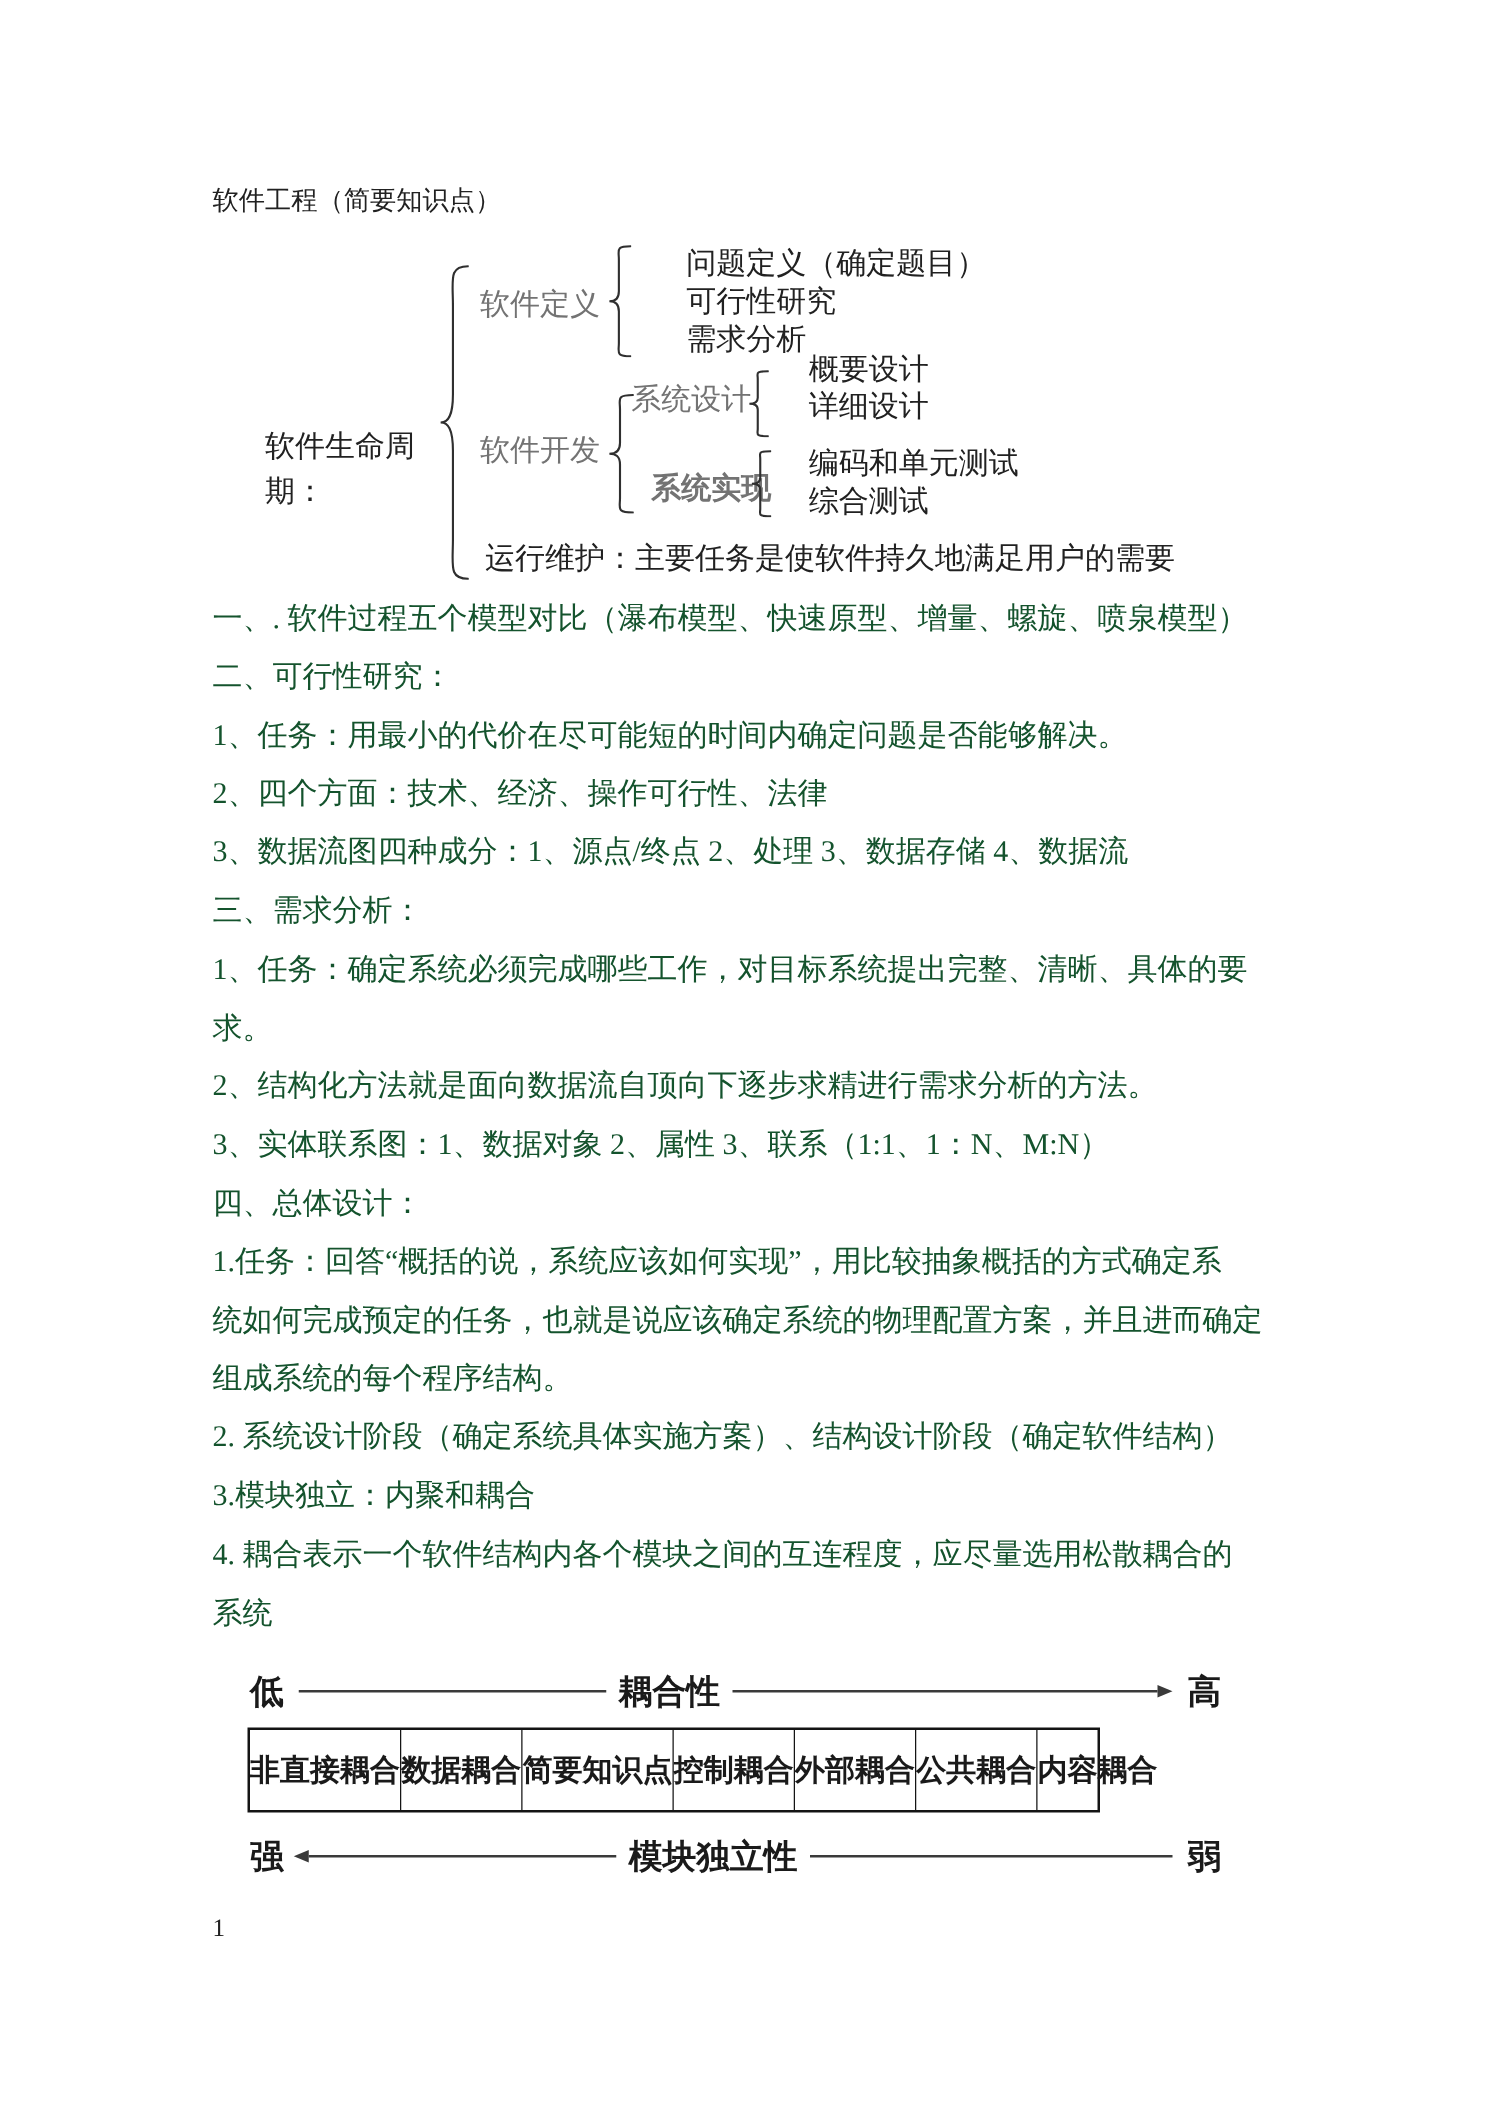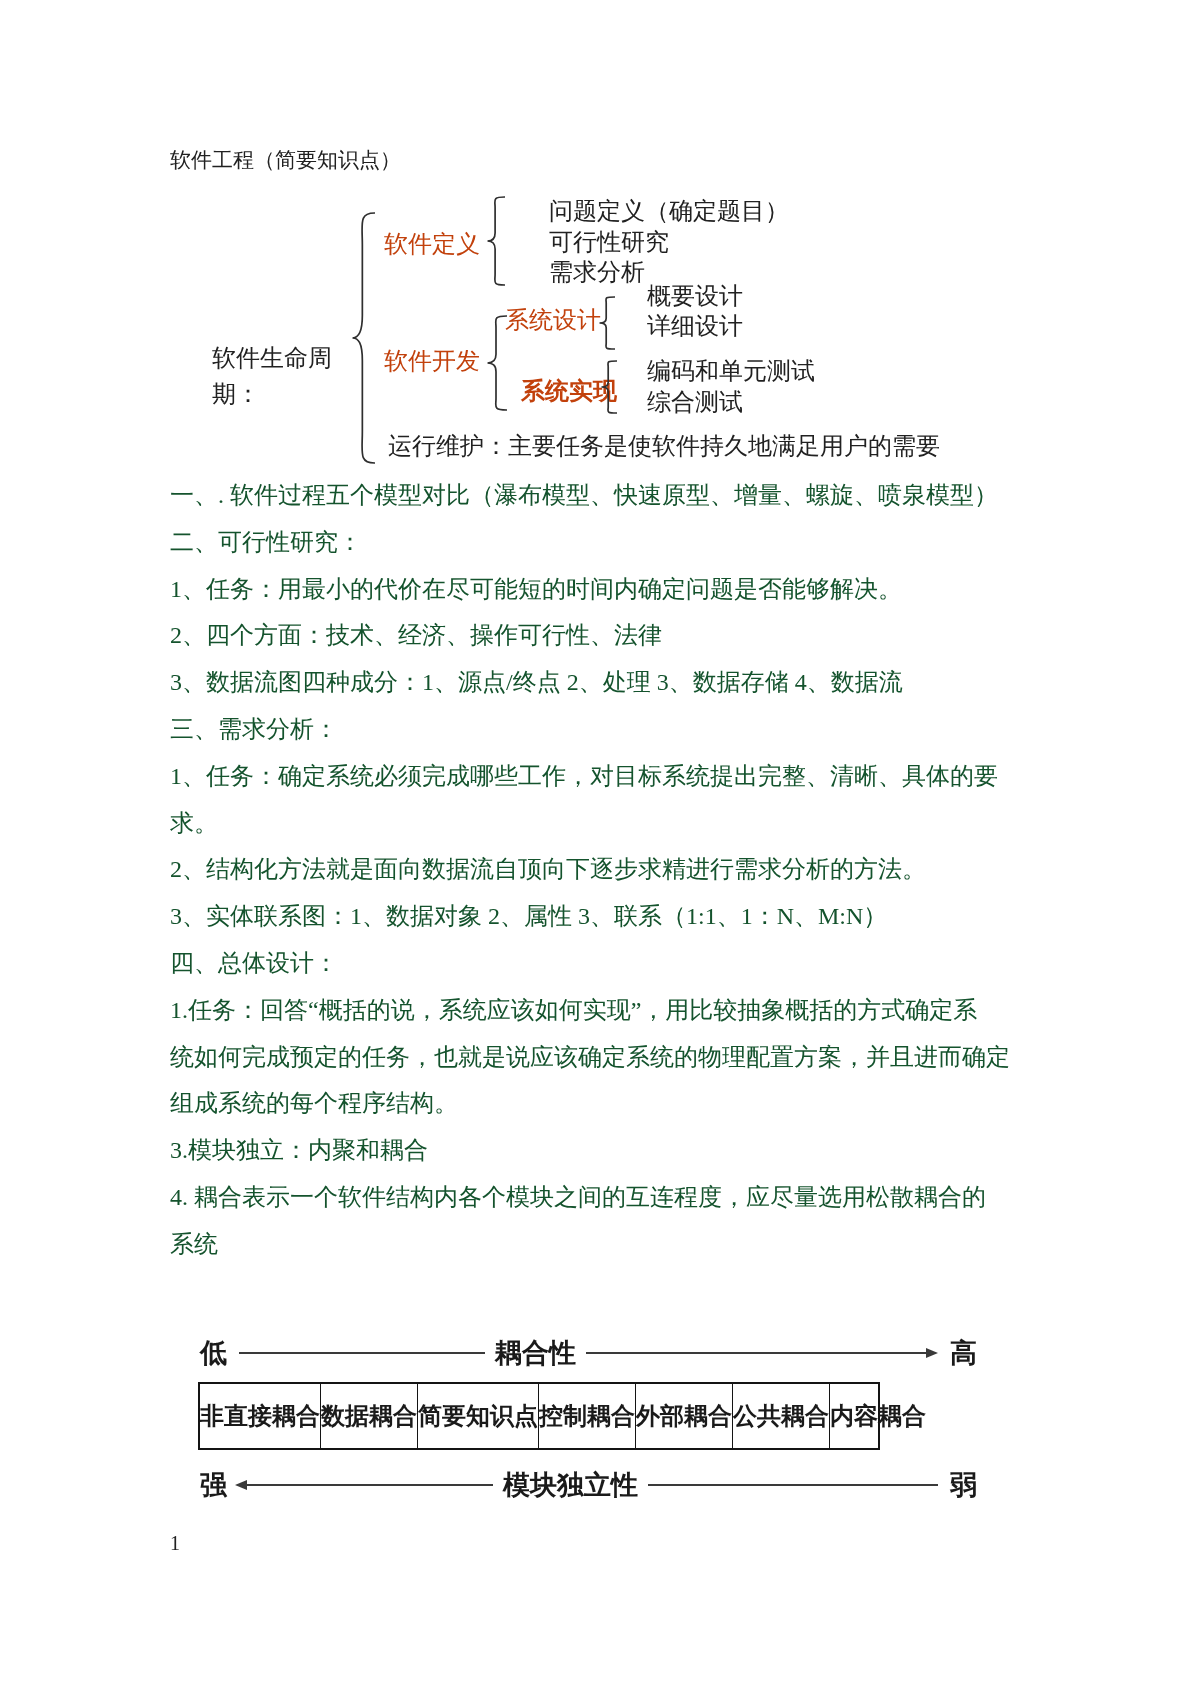--- a/index.html
+++ b/index.html
@@ -2,21 +2,21 @@
 <html><head>
 <meta charset="utf-8">
 <style>
   html,body{margin:0;padding:0;background:#ffffff;}
   .page{
     position:relative;width:1190px;height:1683px;margin:0 auto;
     background:#ffffff;color:#212121;overflow:hidden;
     font-family:"Liberation Serif","DejaVu Serif",serif;
   }
   .abs{position:absolute;}
-  .serif24{font-size:24px;line-height:28px;white-space:nowrap;color:#c2410c;}
+  .serif24{font-size:24px;line-height:28px;white-space:nowrap;color:#737373;}
   
   #title{left:170px;top:146px;font-size:21px;white-space:nowrap;}
   
   #lifecycle-label{left:212px;top:340px;width:142px;font-size:24px;line-height:36px;}
   #main-brace{left:352px;top:212px;width:23px;height:252px;}
   #define-label{left:384px;top:230px;}
   #define-brace{left:487px;top:196px;width:18px;height:90px;}
   #define-items{left:517px;top:196px;font-size:24px;line-height:30.5px;white-space:nowrap;margin-left:32px;}
   #develop-label{left:384px;top:347px;}
   #develop-brace{left:487px;top:315px;width:20px;height:96px;}
@@ -128,20 +128,21 @@
     <div class="bodyline">3、数据流图四种成分：1、源点/终点 2、处理 3、数据存储 4、数据流</div>
     <div class="bodyline">三、需求分析：</div>
     <div class="bodyline">1、任务：确定系统必须完成哪些工作，对目标系统提出完整、清晰、具体的要</div>
     <div class="bodyline">求。</div>
     <div class="bodyline">2、结构化方法就是面向数据流自顶向下逐步求精进行需求分析的方法。</div>
     <div class="bodyline">3、实体联系图：1、数据对象 2、属性 3、联系（1:1、1：N、M:N）</div>
     <div class="bodyline">四、总体设计：</div>
     <div class="bodyline">1.任务：回答“概括的说，系统应该如何实现”，用比较抽象概括的方式确定系</div>
     <div class="bodyline">统如何完成预定的任务，也就是说应该确定系统的物理配置方案，并且进而确定</div>
     <div class="bodyline">组成系统的每个程序结构。</div>
+    <div class="bodyline">2. 系统设计阶段（确定系统具体实施方案）、结构设计阶段（确定软件结构）</div>
     <div class="bodyline">3.模块独立：内聚和耦合</div>
     <div class="bodyline">4. 耦合表示一个软件结构内各个模块之间的互连程度，应尽量选用松散耦合的</div>
     <div class="bodyline">系统</div>
   </div>
 
   <div>
     <div class="abs scale figfont" id="scale-top">
       <span class="endlab">低</span>
       <span class="hline seg-fixed1"></span>
       <span class="midlab">耦合性</span>

